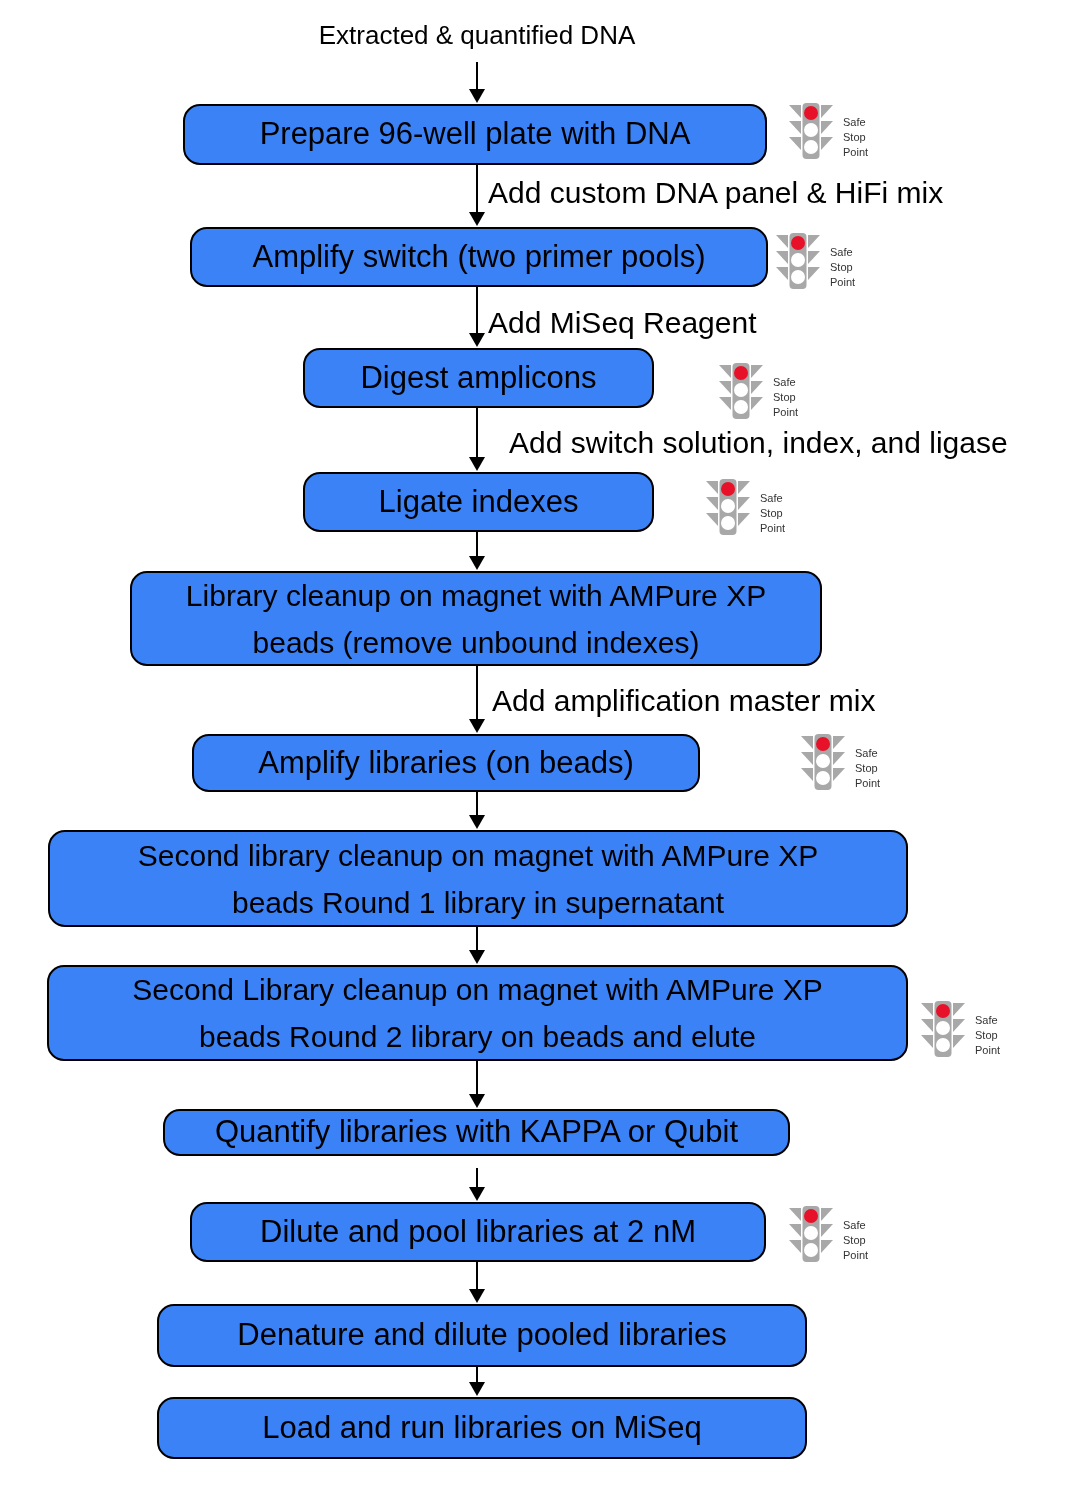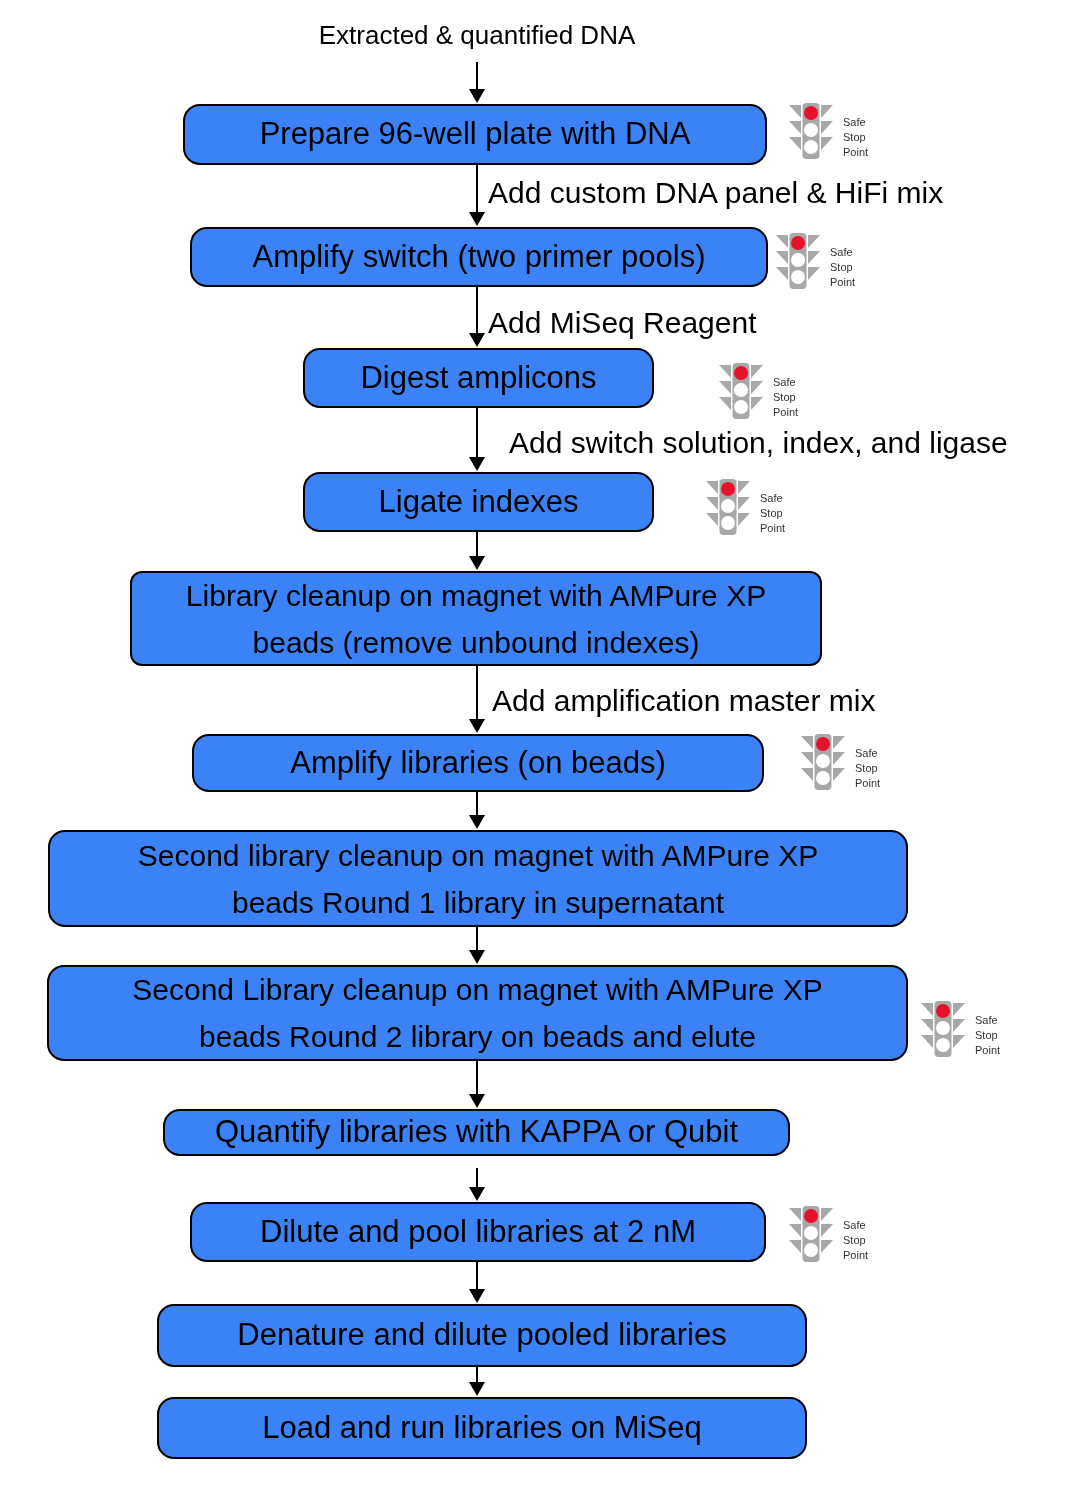--- a/index.html
+++ b/index.html
@@ -137,22 +137,22 @@
 
   <div class="edge-label" style="left:488px; top:176px;">Add custom DNA panel &amp; HiFi mix</div>
   <div class="edge-label" style="left:488px; top:306px;">Add MiSeq Reagent</div>
   <div class="edge-label" style="left:485px; top:426px;margin-left:24px;">Add switch solution, index, and ligase</div>
   <div class="edge-label" style="left:492px; top:684px;">Add amplification master mix</div>
 
   <div class="step one-line" style="left:183px; top:104px; width:584px; height:61px;">Prepare 96-well plate with DNA</div>
   <div class="step one-line" style="left:190px; top:227px; width:578px; height:60px;">Amplify switch (two primer pools)</div>
   <div class="step one-line" style="left:303px; top:348px; width:351px; height:60px;">Digest amplicons</div>
   <div class="step one-line" style="left:303px; top:472px; width:351px; height:60px;">Ligate indexes</div>
-  <div class="step two-line" style="left:130px; top:571px; width:692px; height:95px; padding:0 40px;border-radius:12px;">Library cleanup on magnet with AMPure XP beads (remove unbound indexes)</div>
-  <div class="step one-line" style="left:192px; top:734px; width:572px; height:58px;">Amplify libraries (on beads)</div>
+  <div class="step two-line" style="left:130px; top:571px; width:692px; height:95px; padding:0 40px;">Library cleanup on magnet with AMPure XP beads (remove unbound indexes)</div>
+  <div class="step one-line" style="left:192px; top:734px; width:508px; height:58px;">Amplify libraries (on beads)</div>
   <div class="step two-line" style="left:48px; top:830px; width:860px; height:97px; padding:0 65px;">Second library cleanup on magnet with AMPure XP beads Round 1 library in supernatant</div>
   <div class="step two-line" style="left:47px; top:965px; width:861px; height:96px; padding:0 65px;">Second Library cleanup on magnet with AMPure XP beads Round 2 library on beads and elute</div>
   <div class="step one-line" style="left:163px; top:1109px; width:627px; height:47px;">Quantify libraries with KAPPA or Qubit</div>
   <div class="step one-line" style="left:190px; top:1202px; width:576px; height:60px;">Dilute and pool libraries at 2 nM</div>
   <div class="step one-line" style="left:157px; top:1304px; width:650px; height:63px;">Denature and dilute pooled libraries</div>
   <div class="step one-line" style="left:157px; top:1397px; width:650px; height:62px;">Load and run libraries on MiSeq</div>
 
   <div class="tl" style="left:788px; top:102px;">
     <svg width="46" height="58">
         <use href="#tlsym"></use>

